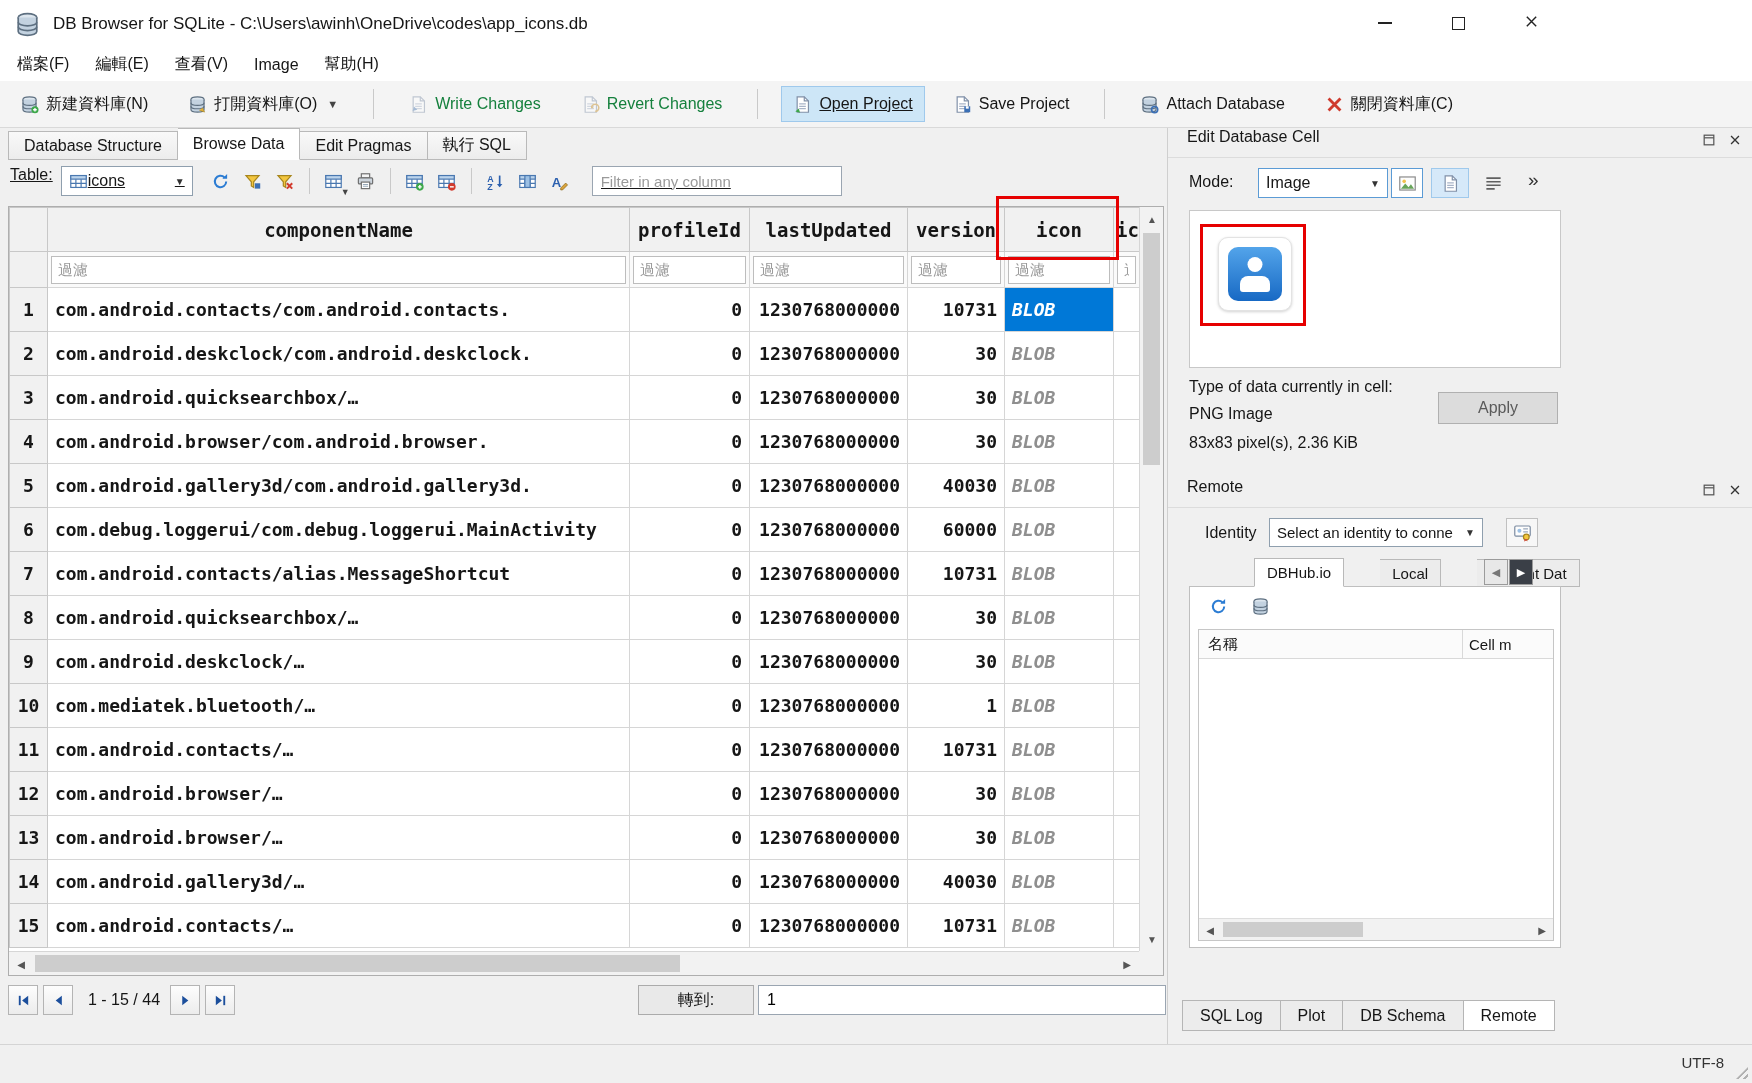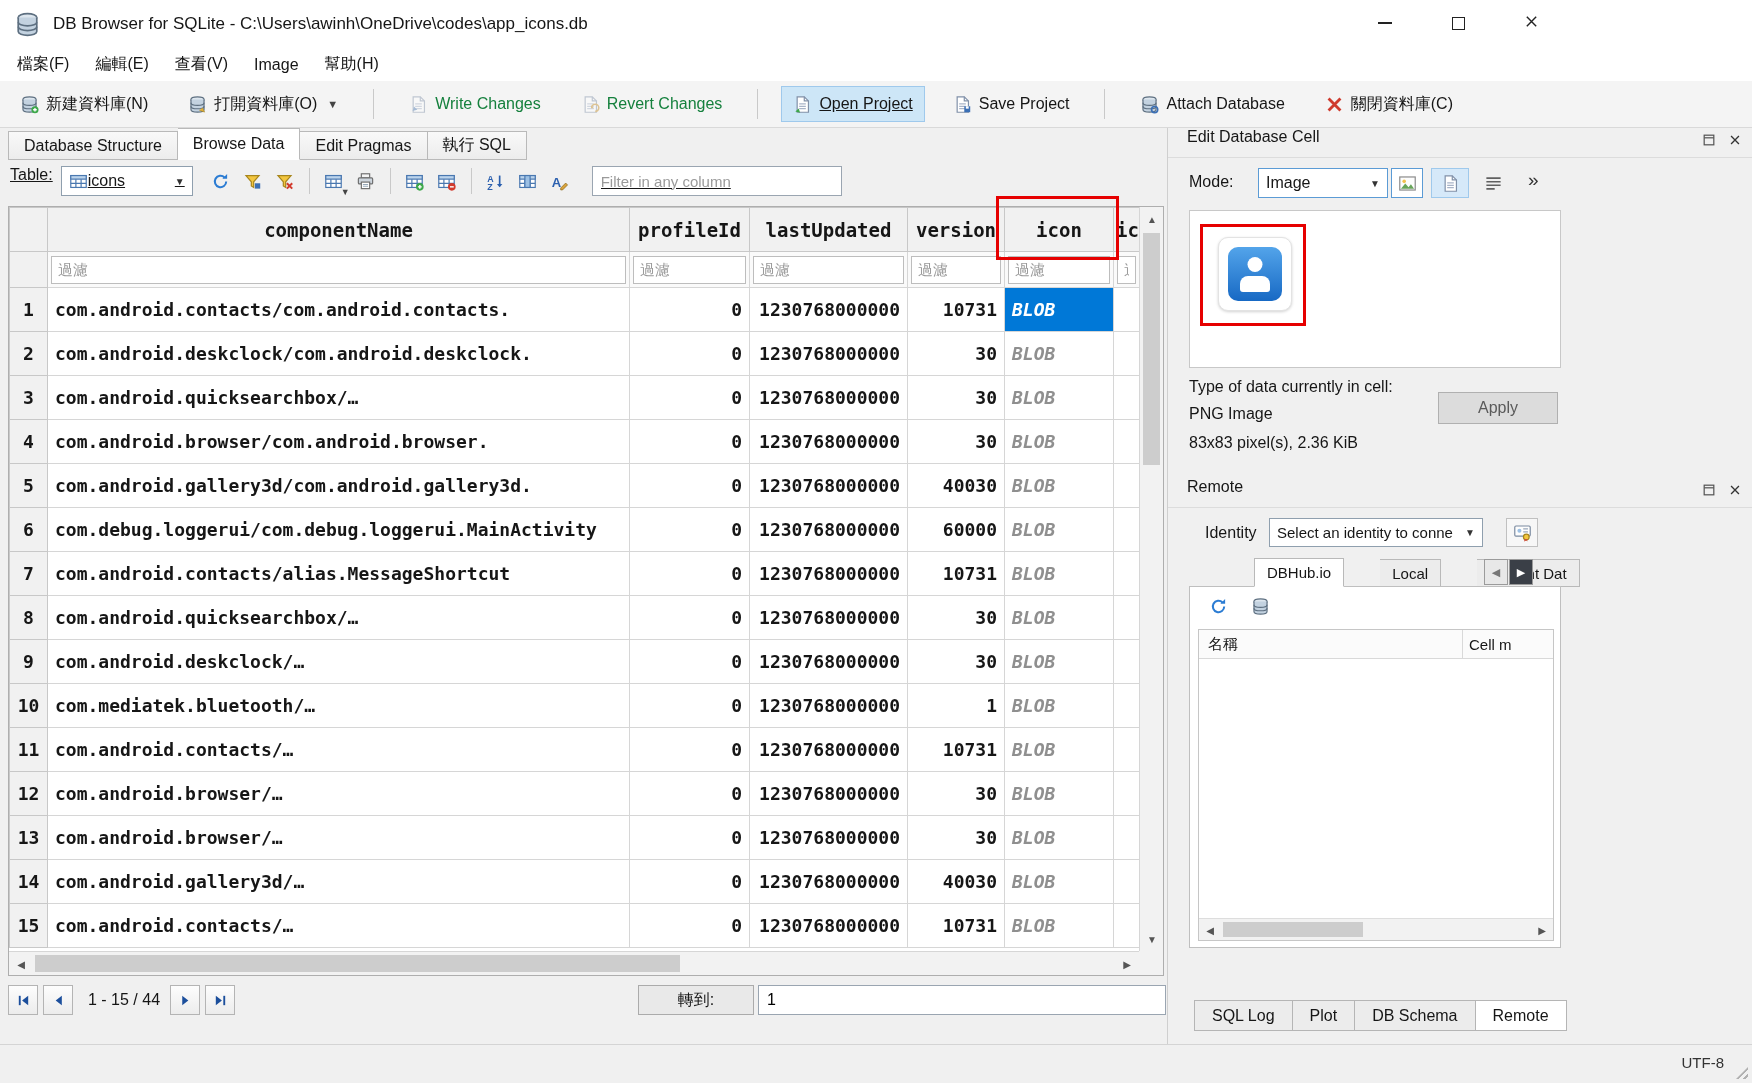--- a/index.html
+++ b/index.html
@@ -127,21 +127,21 @@
   .rtb{position:absolute;top:4px;left:12px;display:flex;gap:10px;}
   .rlist{position:absolute;left:8px;top:42px;width:356px;height:312px;border:1px solid #c6c6c6;background:#fff;}
   .rlist-hd{height:29px;border-bottom:1px solid #d9d9d9;background:#fbfbfb;display:flex;align-items:center;font-size:15px;}
   .rlist-hd .h1{padding-left:9px;flex:0 0 263px;}
   .rlist-hd .vsep{width:1px;height:29px;background:#d9d9d9;}
   .rlist-hd .h2{padding-left:6px;white-space:nowrap;overflow:hidden;}
   .rlist-scroll{position:absolute;left:0;right:0;bottom:0;height:22px;background:#f2f2f2;border-top:1px solid #ddd;}
   .rlist-scroll .sbtn{width:22px;height:22px;}
   .rthumb{position:absolute;top:3px;bottom:3px;left:24px;width:140px;background:#cdcdcd;}
 
-  .bottom-tabs{position:absolute;left:26px;top:872px;display:flex;}
+  .bottom-tabs{position:absolute;left:14px;top:872px;display:flex;}
   .btab{height:31px;padding:0 17px;border:1px solid #b5b5b5;background:#ececec;font-size:16px;display:flex;align-items:center;border-left-width:0;white-space:nowrap;}
   .btab:first-child{border-left-width:1px;}
   .btab.active{background:#fff;}
 
   
   .statusbar{position:absolute;left:0;right:0;bottom:0;height:39px;background:#f0f0f0;border-top:1px solid #d4d4d4;}
   .enc{position:absolute;right:28px;top:9px;font-size:15px;color:#333;}
   .grip{position:absolute;right:4px;bottom:4px;width:12px;height:12px;background:repeating-linear-gradient(135deg,transparent 0 3px,#b0b0b0 3px 5px);clip-path:polygon(100% 0,100% 100%,0 100%);}
 
   

